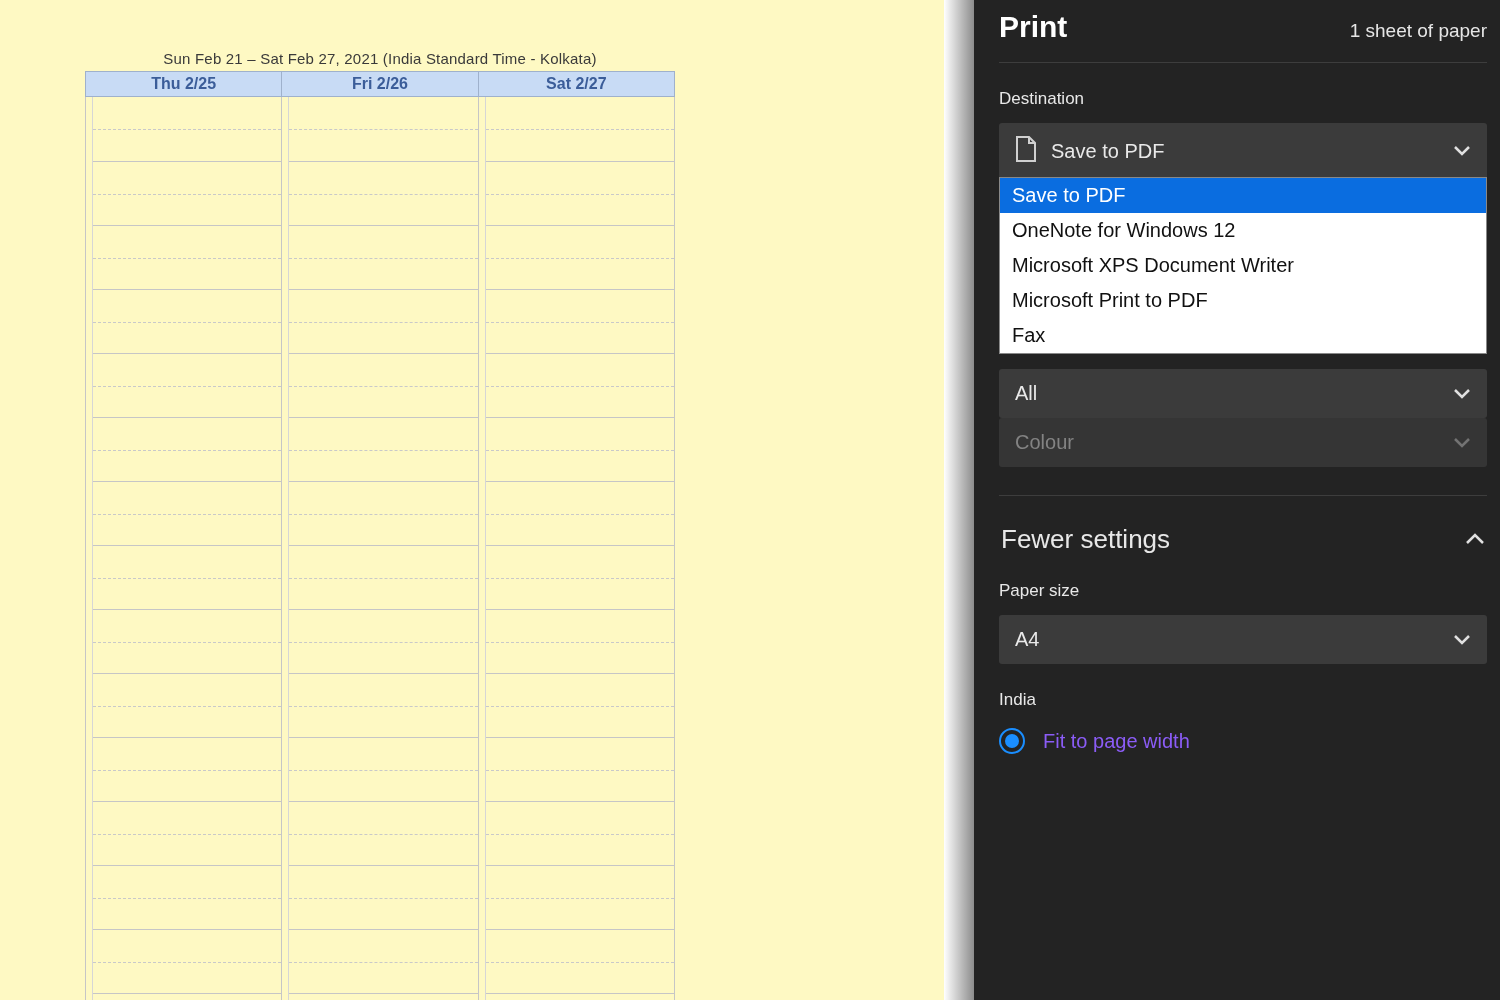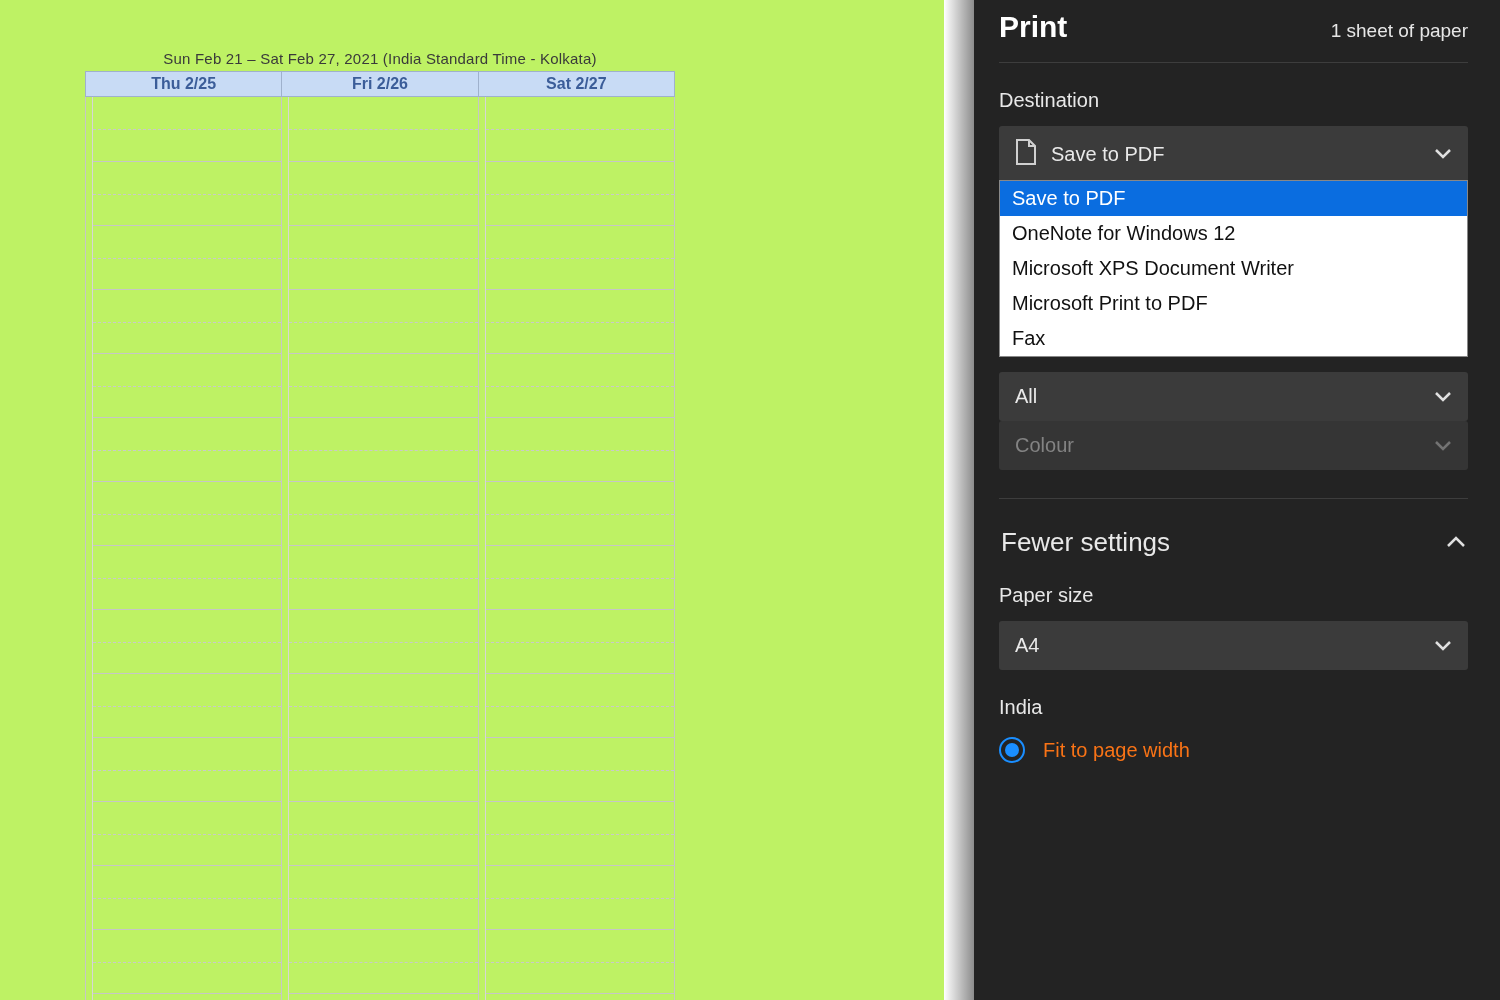--- a/index.html
+++ b/index.html
@@ -6,21 +6,21 @@
     body {
       width: 1500px;
       height: 1000px;
       font-family: "Segoe UI", Arial, sans-serif;
       background: #ffffff;
       display: flex;
       overflow: hidden;
     }
     .preview {
       flex: 1;
-      background: #bef264;
+      background: #fef9c3;
       padding: 50px 0 0 85px;
       overflow: hidden;
     }
     .cal-wrap {
       width: 590px;
     }
     .cal-title {
       text-align: center;
       font-size: 15px;
       color: #3a3a3a;
@@ -71,35 +71,35 @@
 
     .panel-shadow {
       width: 30px;
       background: linear-gradient(to right, rgba(0,0,0,0) 0%, rgba(0,0,0,0.45) 100%);
     }
 
     .panel {
       width: 526px;
       background: #232323;
       color: #ffffff;
-      padding: 0 32px 25px 25px;
+      padding: 0 13px 25px 25px;
       overflow: hidden;
     }
     .panel-header {
       display: flex;
       align-items: baseline;
       justify-content: space-between;
       padding: 10px 0 18px 0;
       border-bottom: 1px solid #3d3d3d;
     }
     .panel-title { font-size: 30px; font-weight: 600; }
     .panel-subtitle { font-size: 19px; color: #e6e6e6; }
 
     .section-label {
-      font-size: 20px;
+      font-size: 17px;
       color: #e8e8e8;
       margin-top: 26px;
       margin-bottom: 14px;
     }
 
     .select {
       background: #3b3b3b;
       border-radius: 3px;
       display: flex;
       align-items: center;
@@ -160,21 +160,21 @@
       align-items: center;
       justify-content: center;
       margin-right: 18px;
     }
     .radio-dot::after {
       content:"";
       width: 14px; height: 14px;
       background: #1a8eff;
       border-radius: 50%;
     }
-    .radio-label { font-size: 20px; color: #f97316; }
+    .radio-label { font-size: 20px; color: #8b5cf6; }
 
     .pages-spacer { height: 170px; }
   </style>
 </head>
 <body>
 
 <div class="preview">
   <div class="cal-wrap">
     <div class="cal-title">Sun Feb 21 – Sat Feb 27, 2021 (India Standard Time - Kolkata)</div>
     <div class="cal-header">

